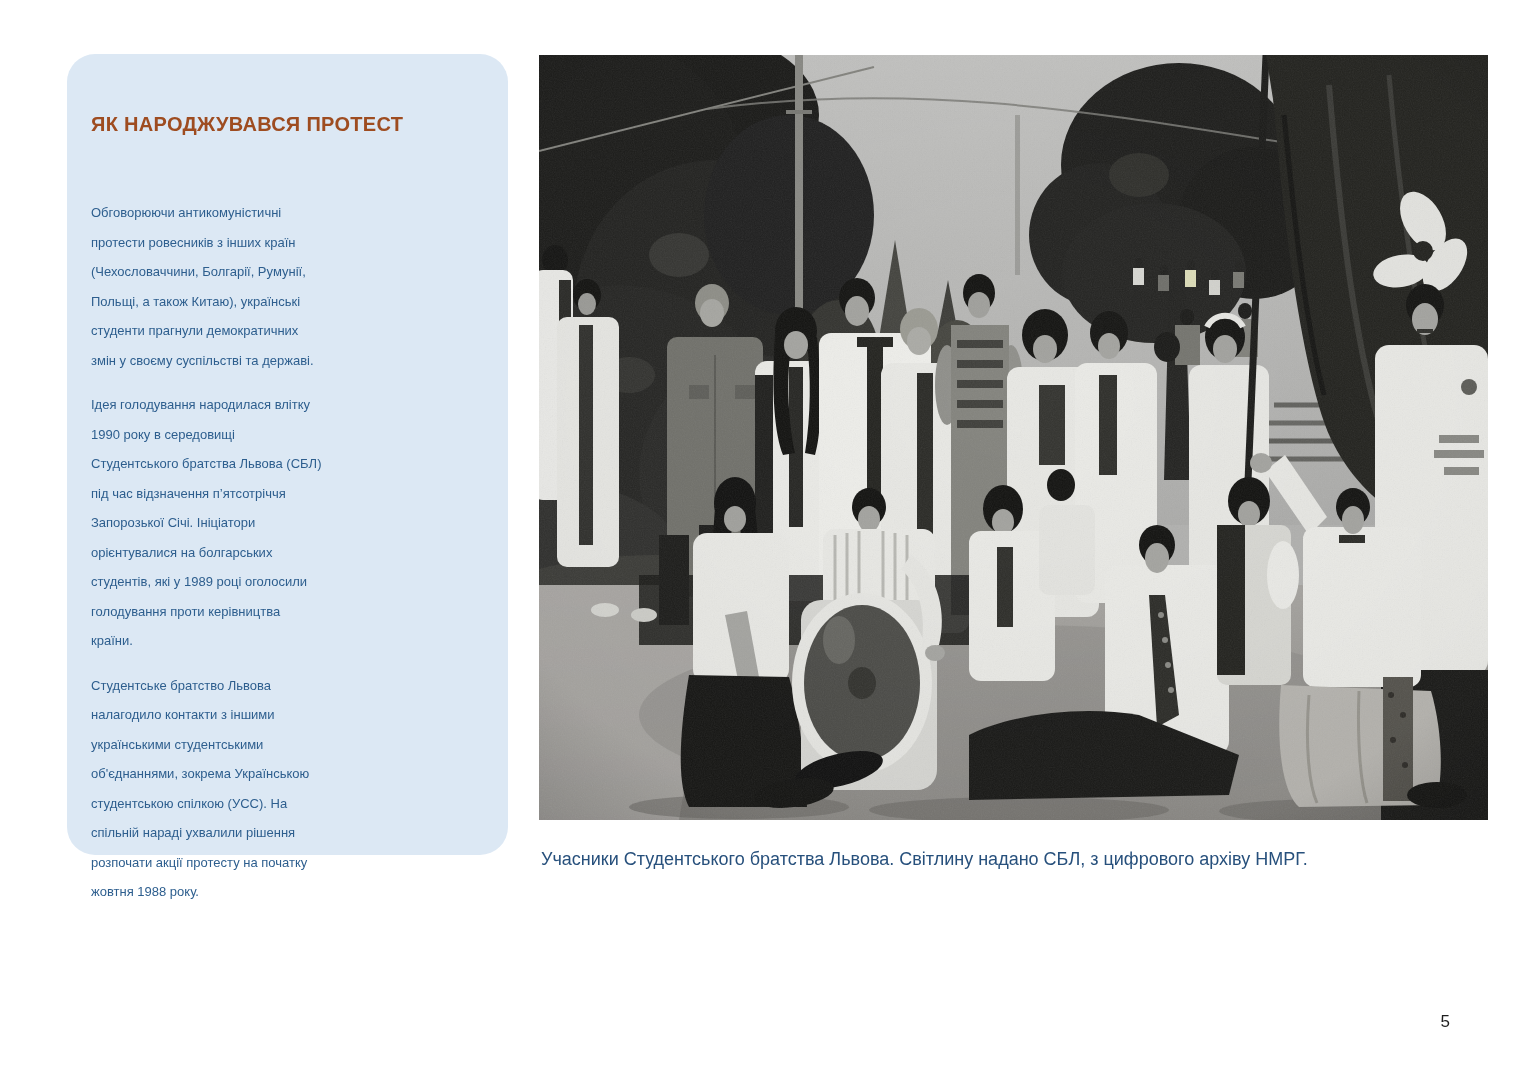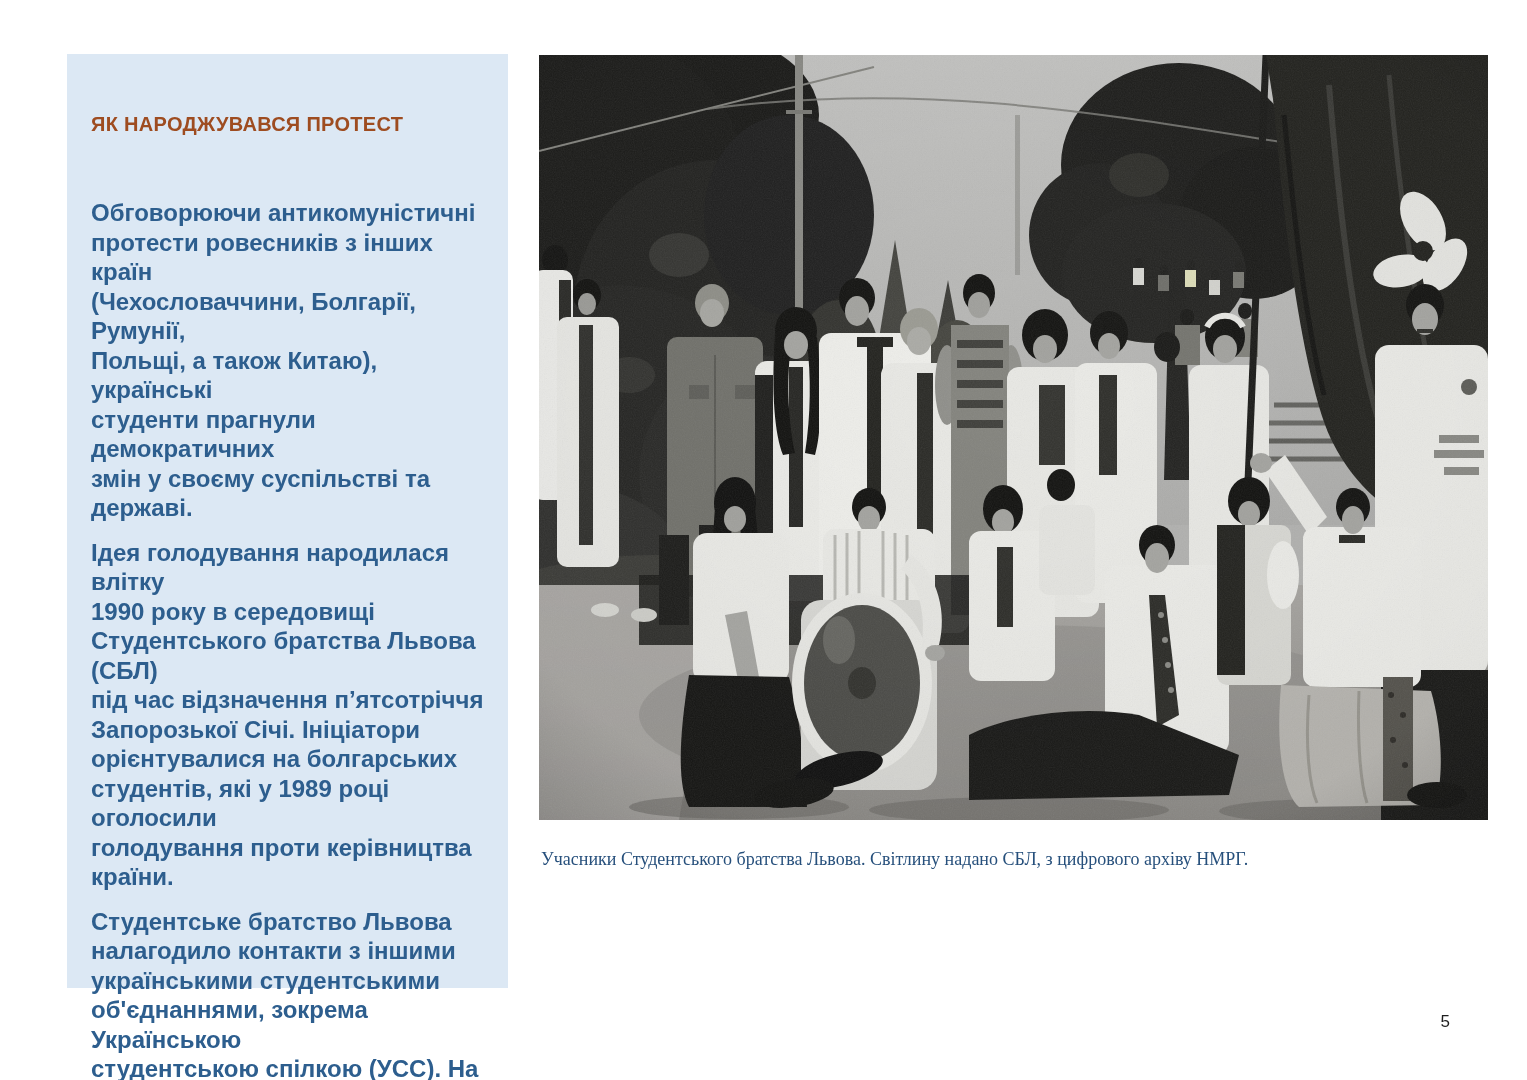--- a/index.html
+++ b/index.html
@@ -12,46 +12,46 @@
   html,body{margin:0;padding:0;}
   body{
     width:1527px;height:1080px;
     background:#ffffff;
     font-family:"Liberation Sans",sans-serif;
     position:relative;
     overflow:hidden;
   }
   .text-panel{
     position:absolute;left:67px;top:54px;
-    width:441px;height:934px;
+    width:441px;height:801px;
     background:var(--panelbg);
     box-sizing:border-box;
     padding:56px 18px 30px 24px;
+    border-radius:28px;
   }
   .panel-heading{
     font-size:20px;line-height:28px;font-weight:700;
     letter-spacing:.3px;
     color:var(--heading);
     margin:0 0 60px 0;
   }
   .text-panel p{
-    font-size:24px;line-height:29.5px;font-weight:700;
+    font-size:13px;line-height:29.5px;font-weight:400;
     color:var(--body);
     white-space:pre-line;
     margin:0 0 15px 0;
   }
   .photo-figure{
     position:absolute;left:539px;top:55px;width:949px;margin:0;
   }
   .photo-figure svg{display:block;width:949px;height:765px;background:#b2b2b0;}
   .photo-caption{
     margin-top:27px;padding-left:2px;
     font-size:18px;line-height:24px;
     color:var(--caption);
-    font-family:Liberation Serif, serif;
   }
   .page-number{
     position:absolute;top:1012px;right:77px;
     font-size:17px;line-height:20px;color:#1f1f1f;
   }
 </style>
 </head>
 <body>
 
 <aside class="text-panel">

